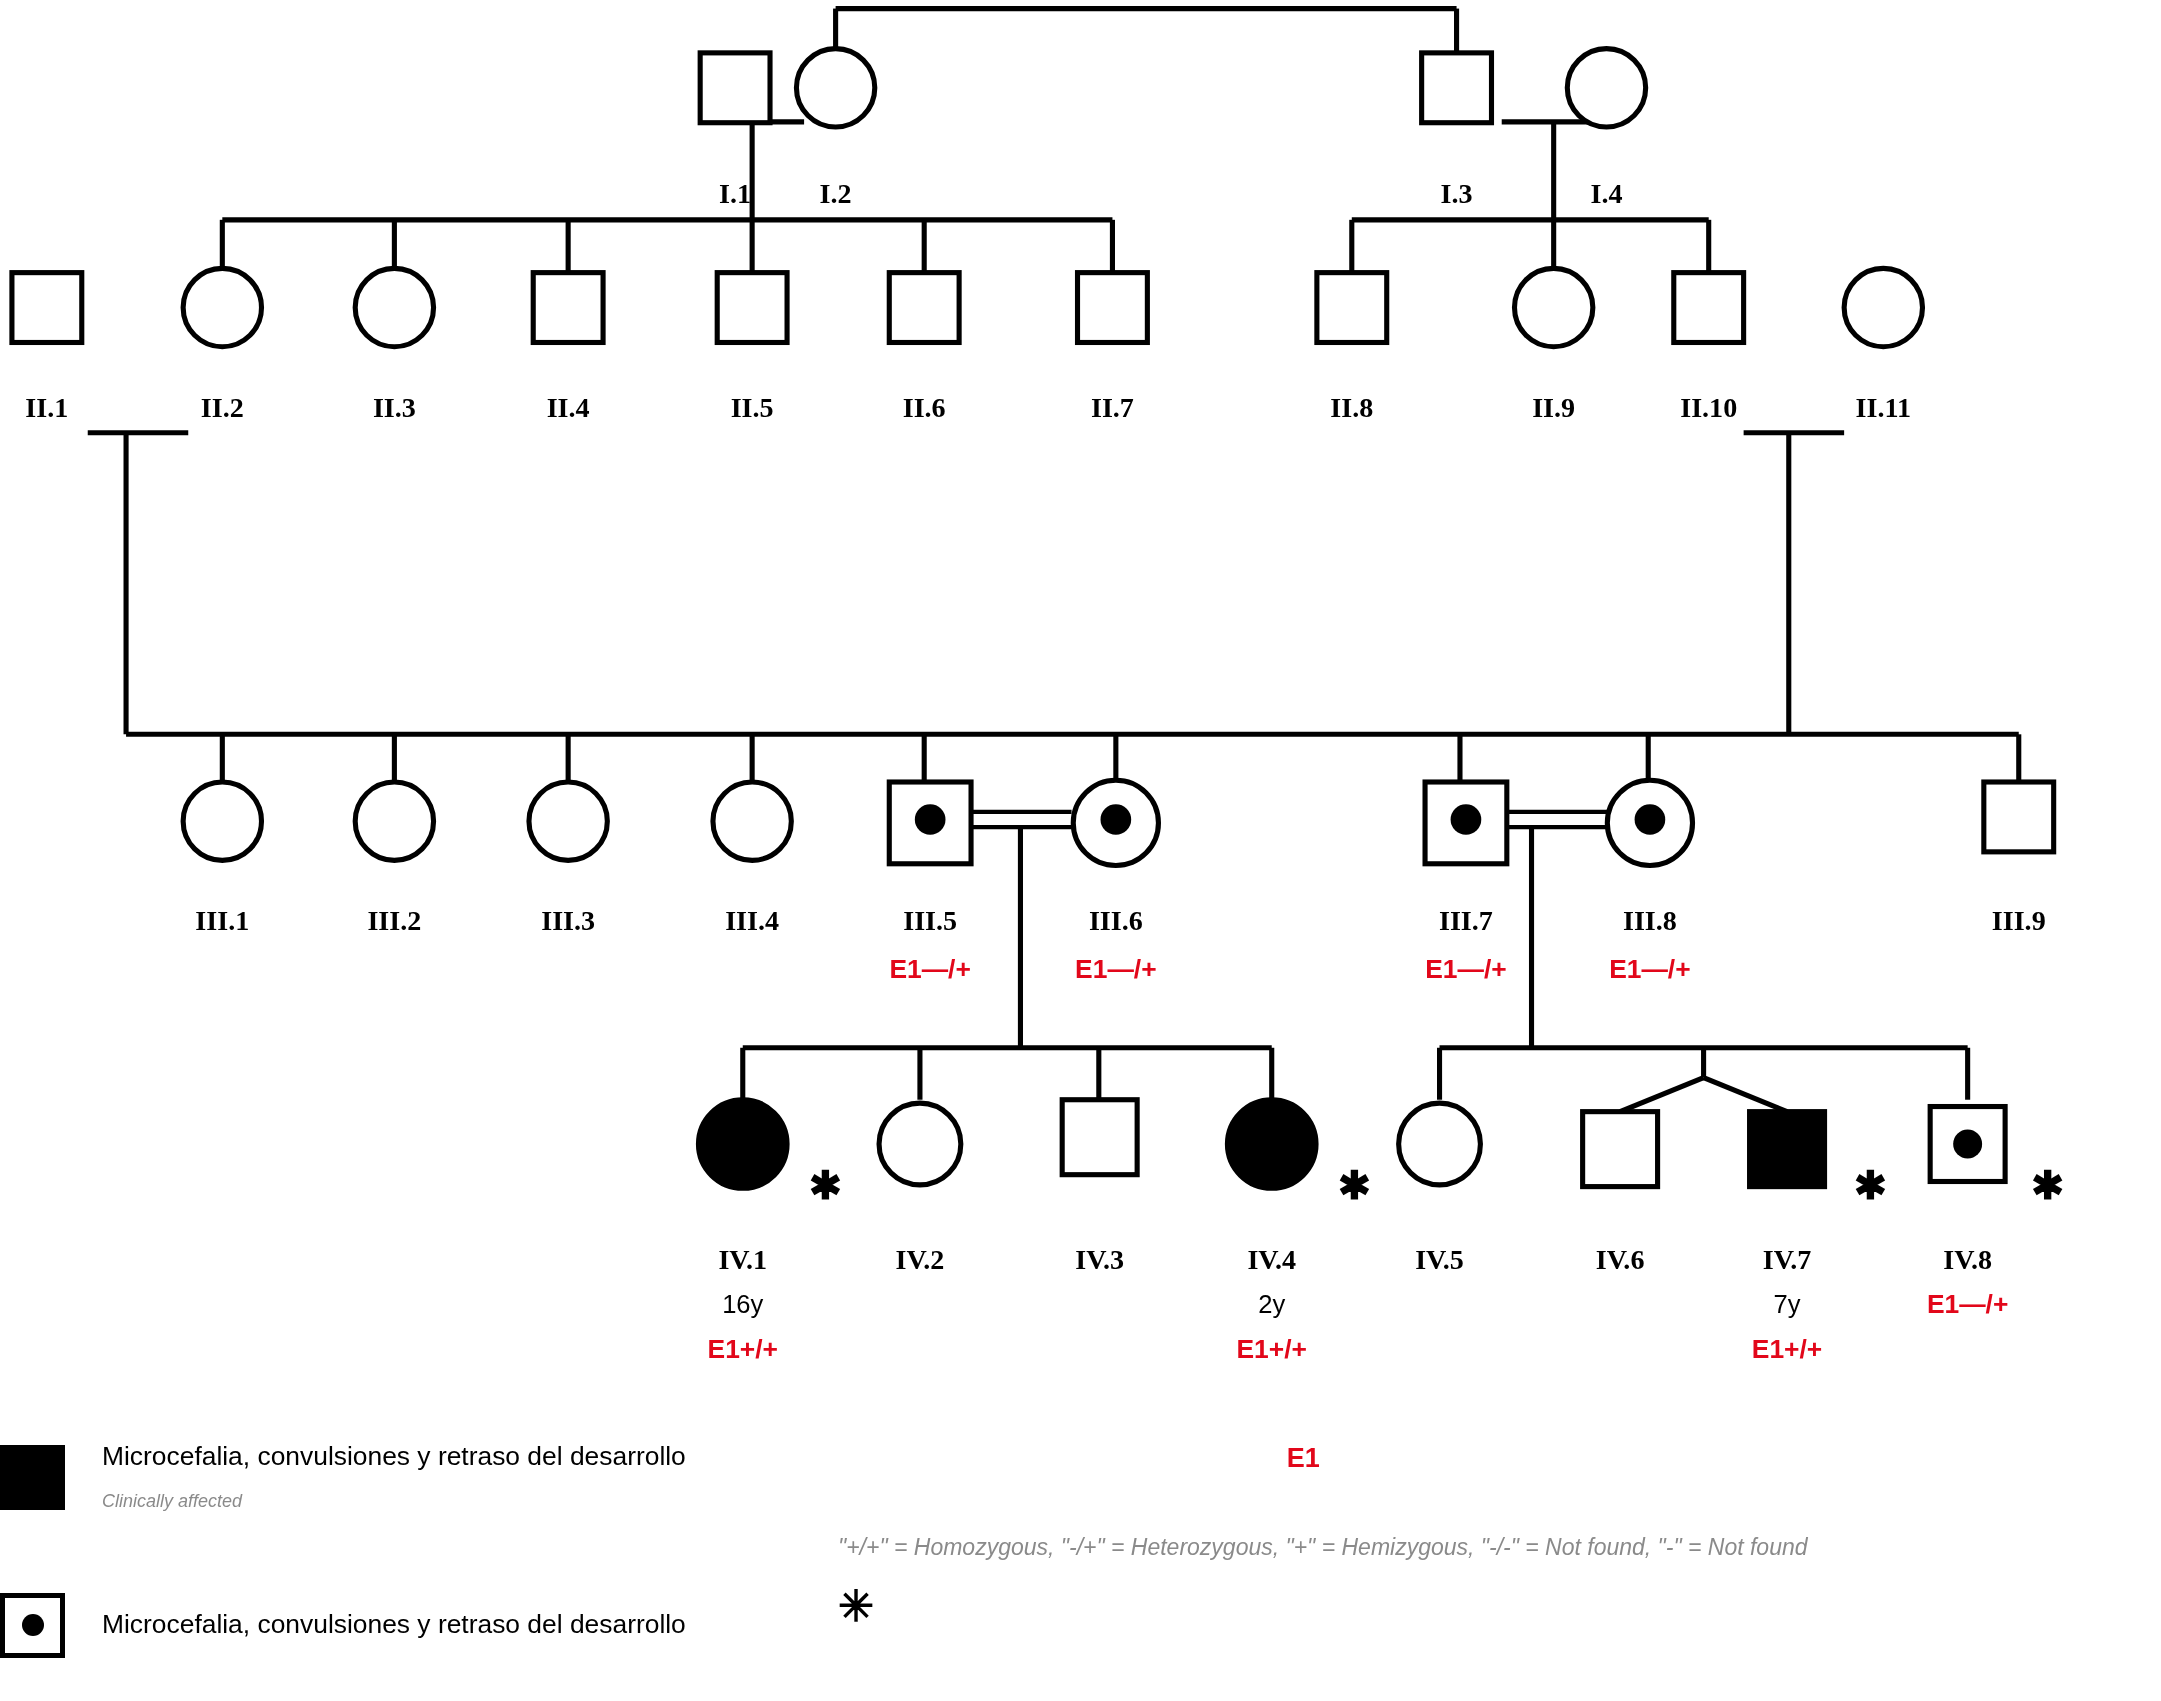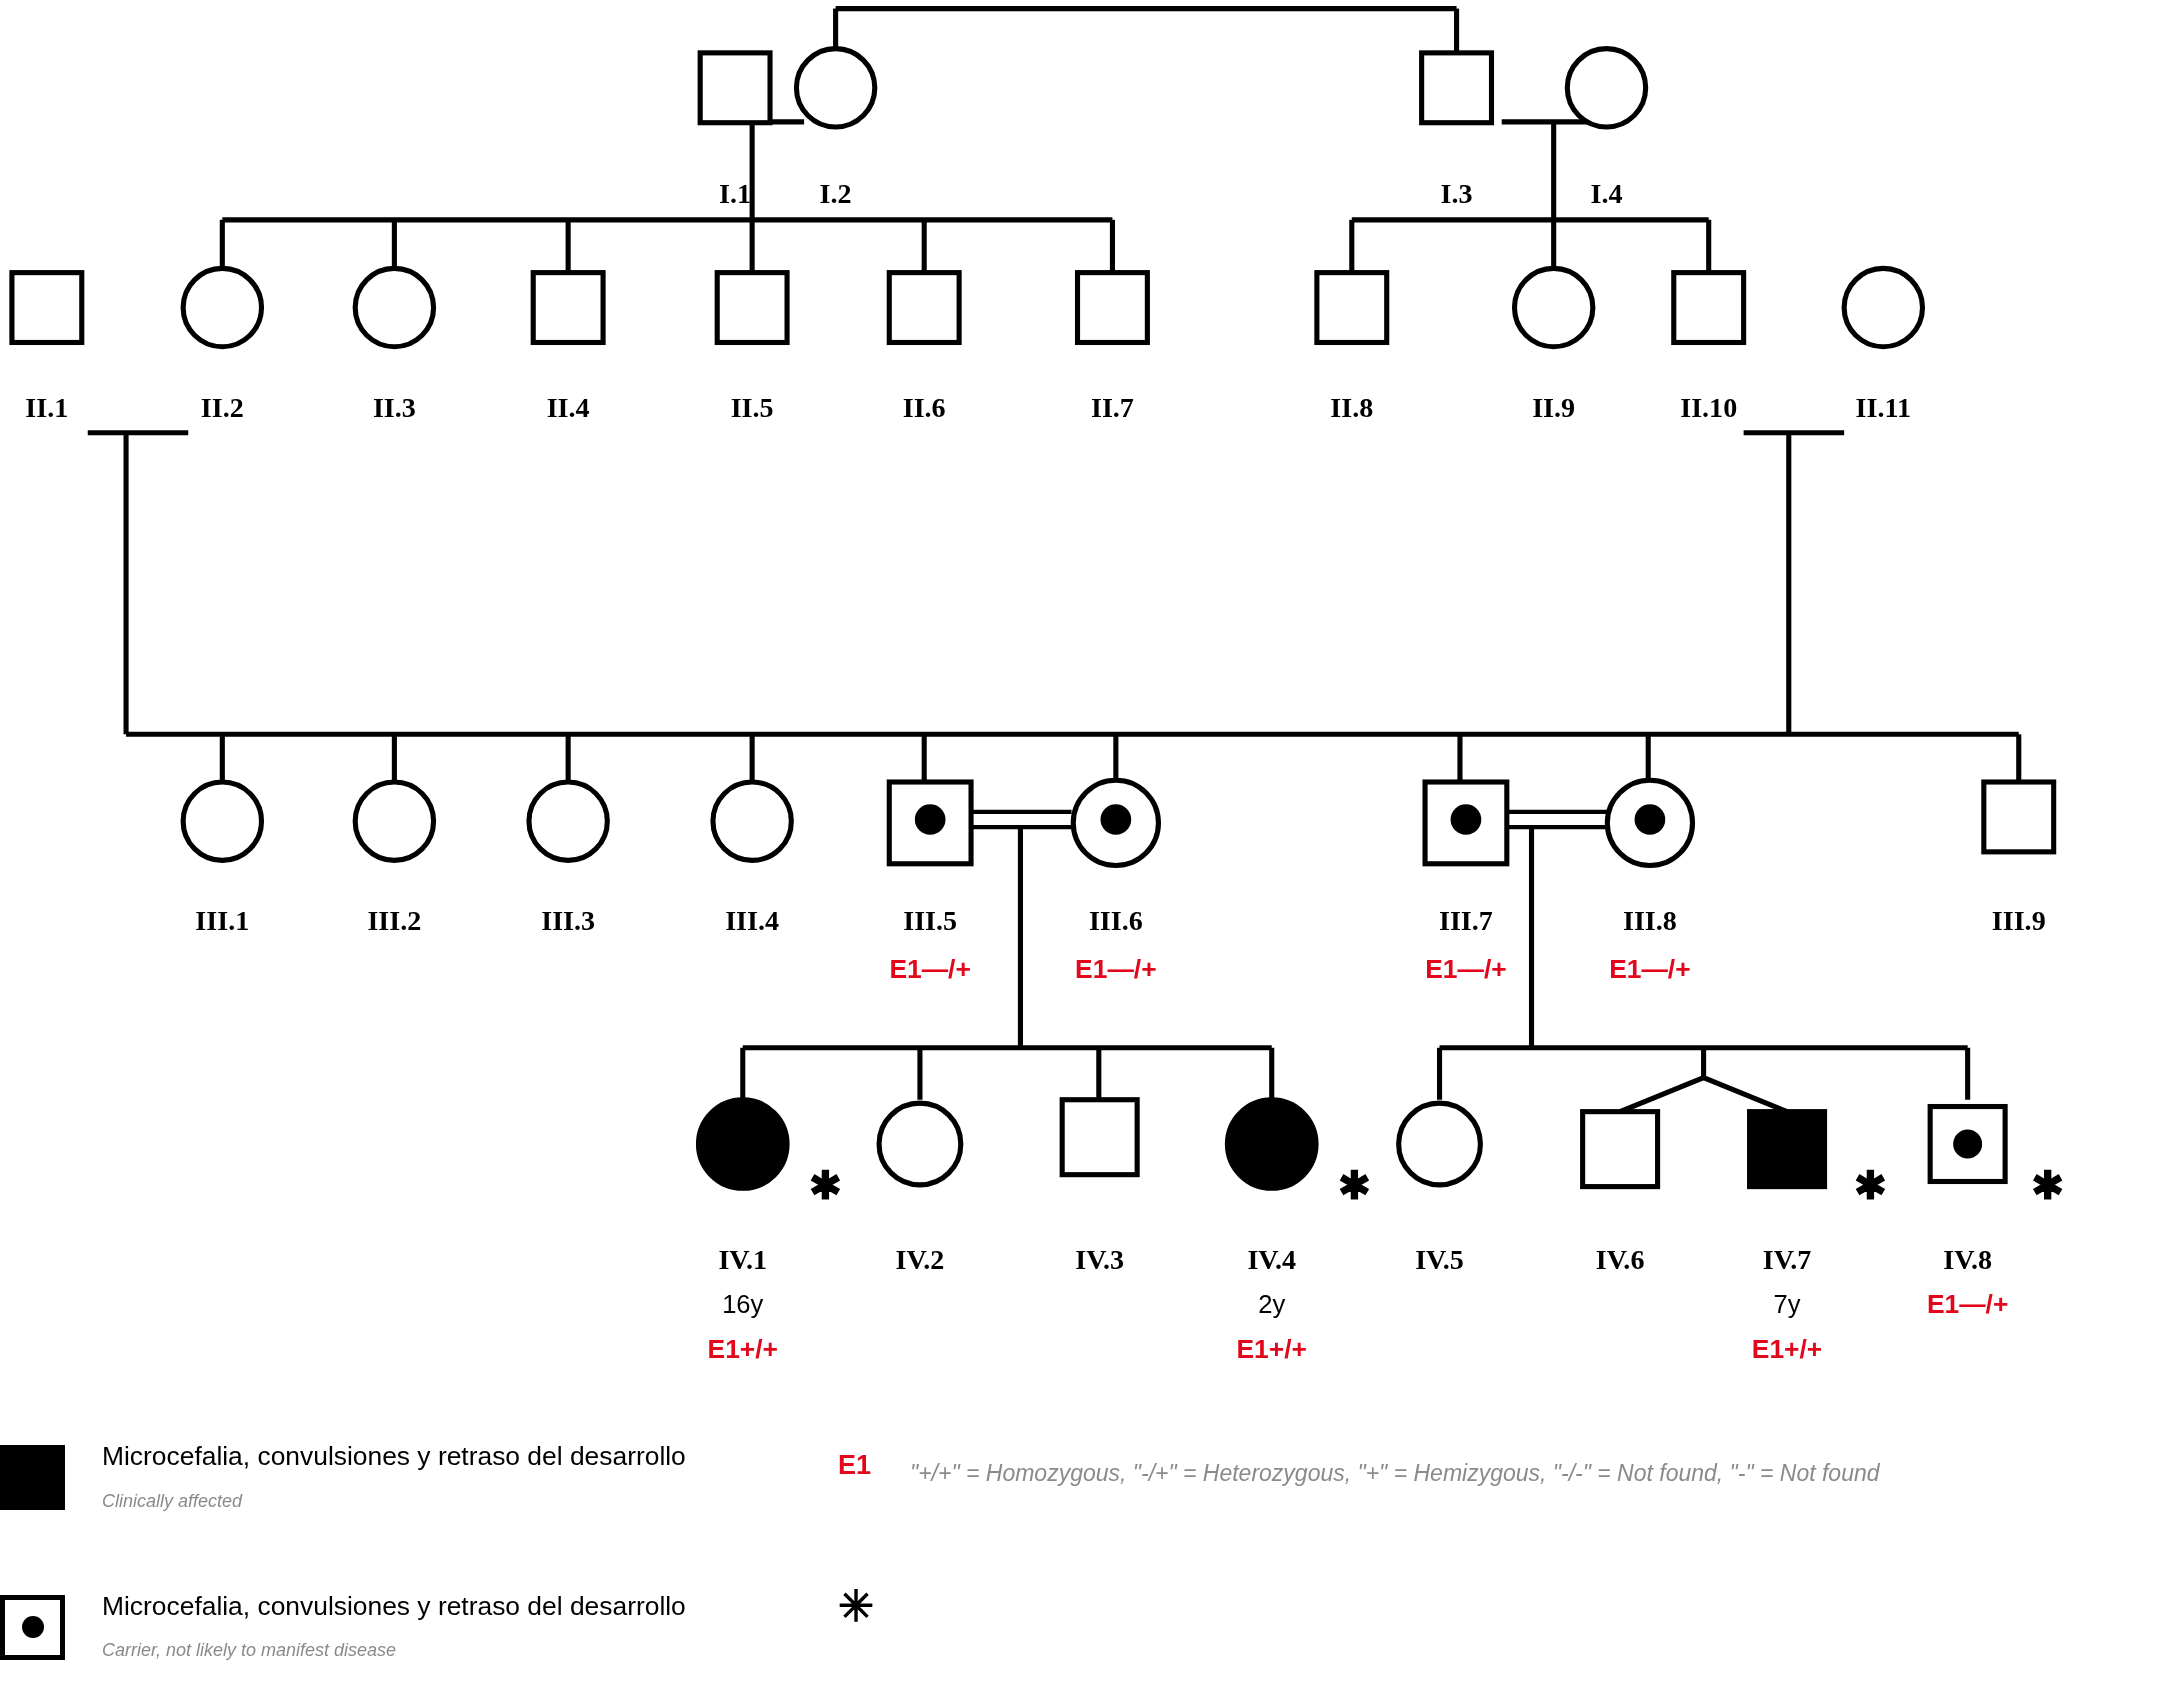--- a/index.html
+++ b/index.html
@@ -375,36 +375,35 @@
     <div class="legend-row" style="left:0px; top:3.4px;">
       <div class="lg-key">
         <div class="box-filled"></div>
       </div>
       <div class="lg-texts">
         <div class="lg-main">Microcefalia, convulsiones y retraso del desarrollo</div>
         <div class="lg-sub">Clinically affected</div>
       </div>
     </div>
 
-    <div class="legend-row" style="left:838px; top:3.4px;">
+    <div class="legend-row" style="left:838px; top:3.4px;flex-direction:column;">
       <div class="lg-key" style="width:72px; flex:0 0 72px;">
         <span class="ecode">E1</span>
       </div>
       <div class="lg-texts">
         <div class="lg-sub small">"+/+" = Homozygous, "-/+" = Heterozygous, "+" = Hemizygous, "-/-" = Not found, "-" = Not found</div>
       </div>
     </div>
 
     <div class="legend-row" style="left:0px; top:153px;">
       <div class="lg-key">
         <div class="box-carrier"></div>
       </div>
       <div class="lg-texts">
         <div class="lg-main">Microcefalia, convulsiones y retraso del desarrollo</div>
-        <div class="lg-sub">Carrier, not likely to manifest disease</div>
       </div>
     </div>
 
     <div class="legend-row" style="left:838px; top:150px;">
       <div class="lg-key" style="width:72px; flex:0 0 72px;">
         <span class="asterisk-key">✳</span>
       </div>
     </div>
 
   </div>

